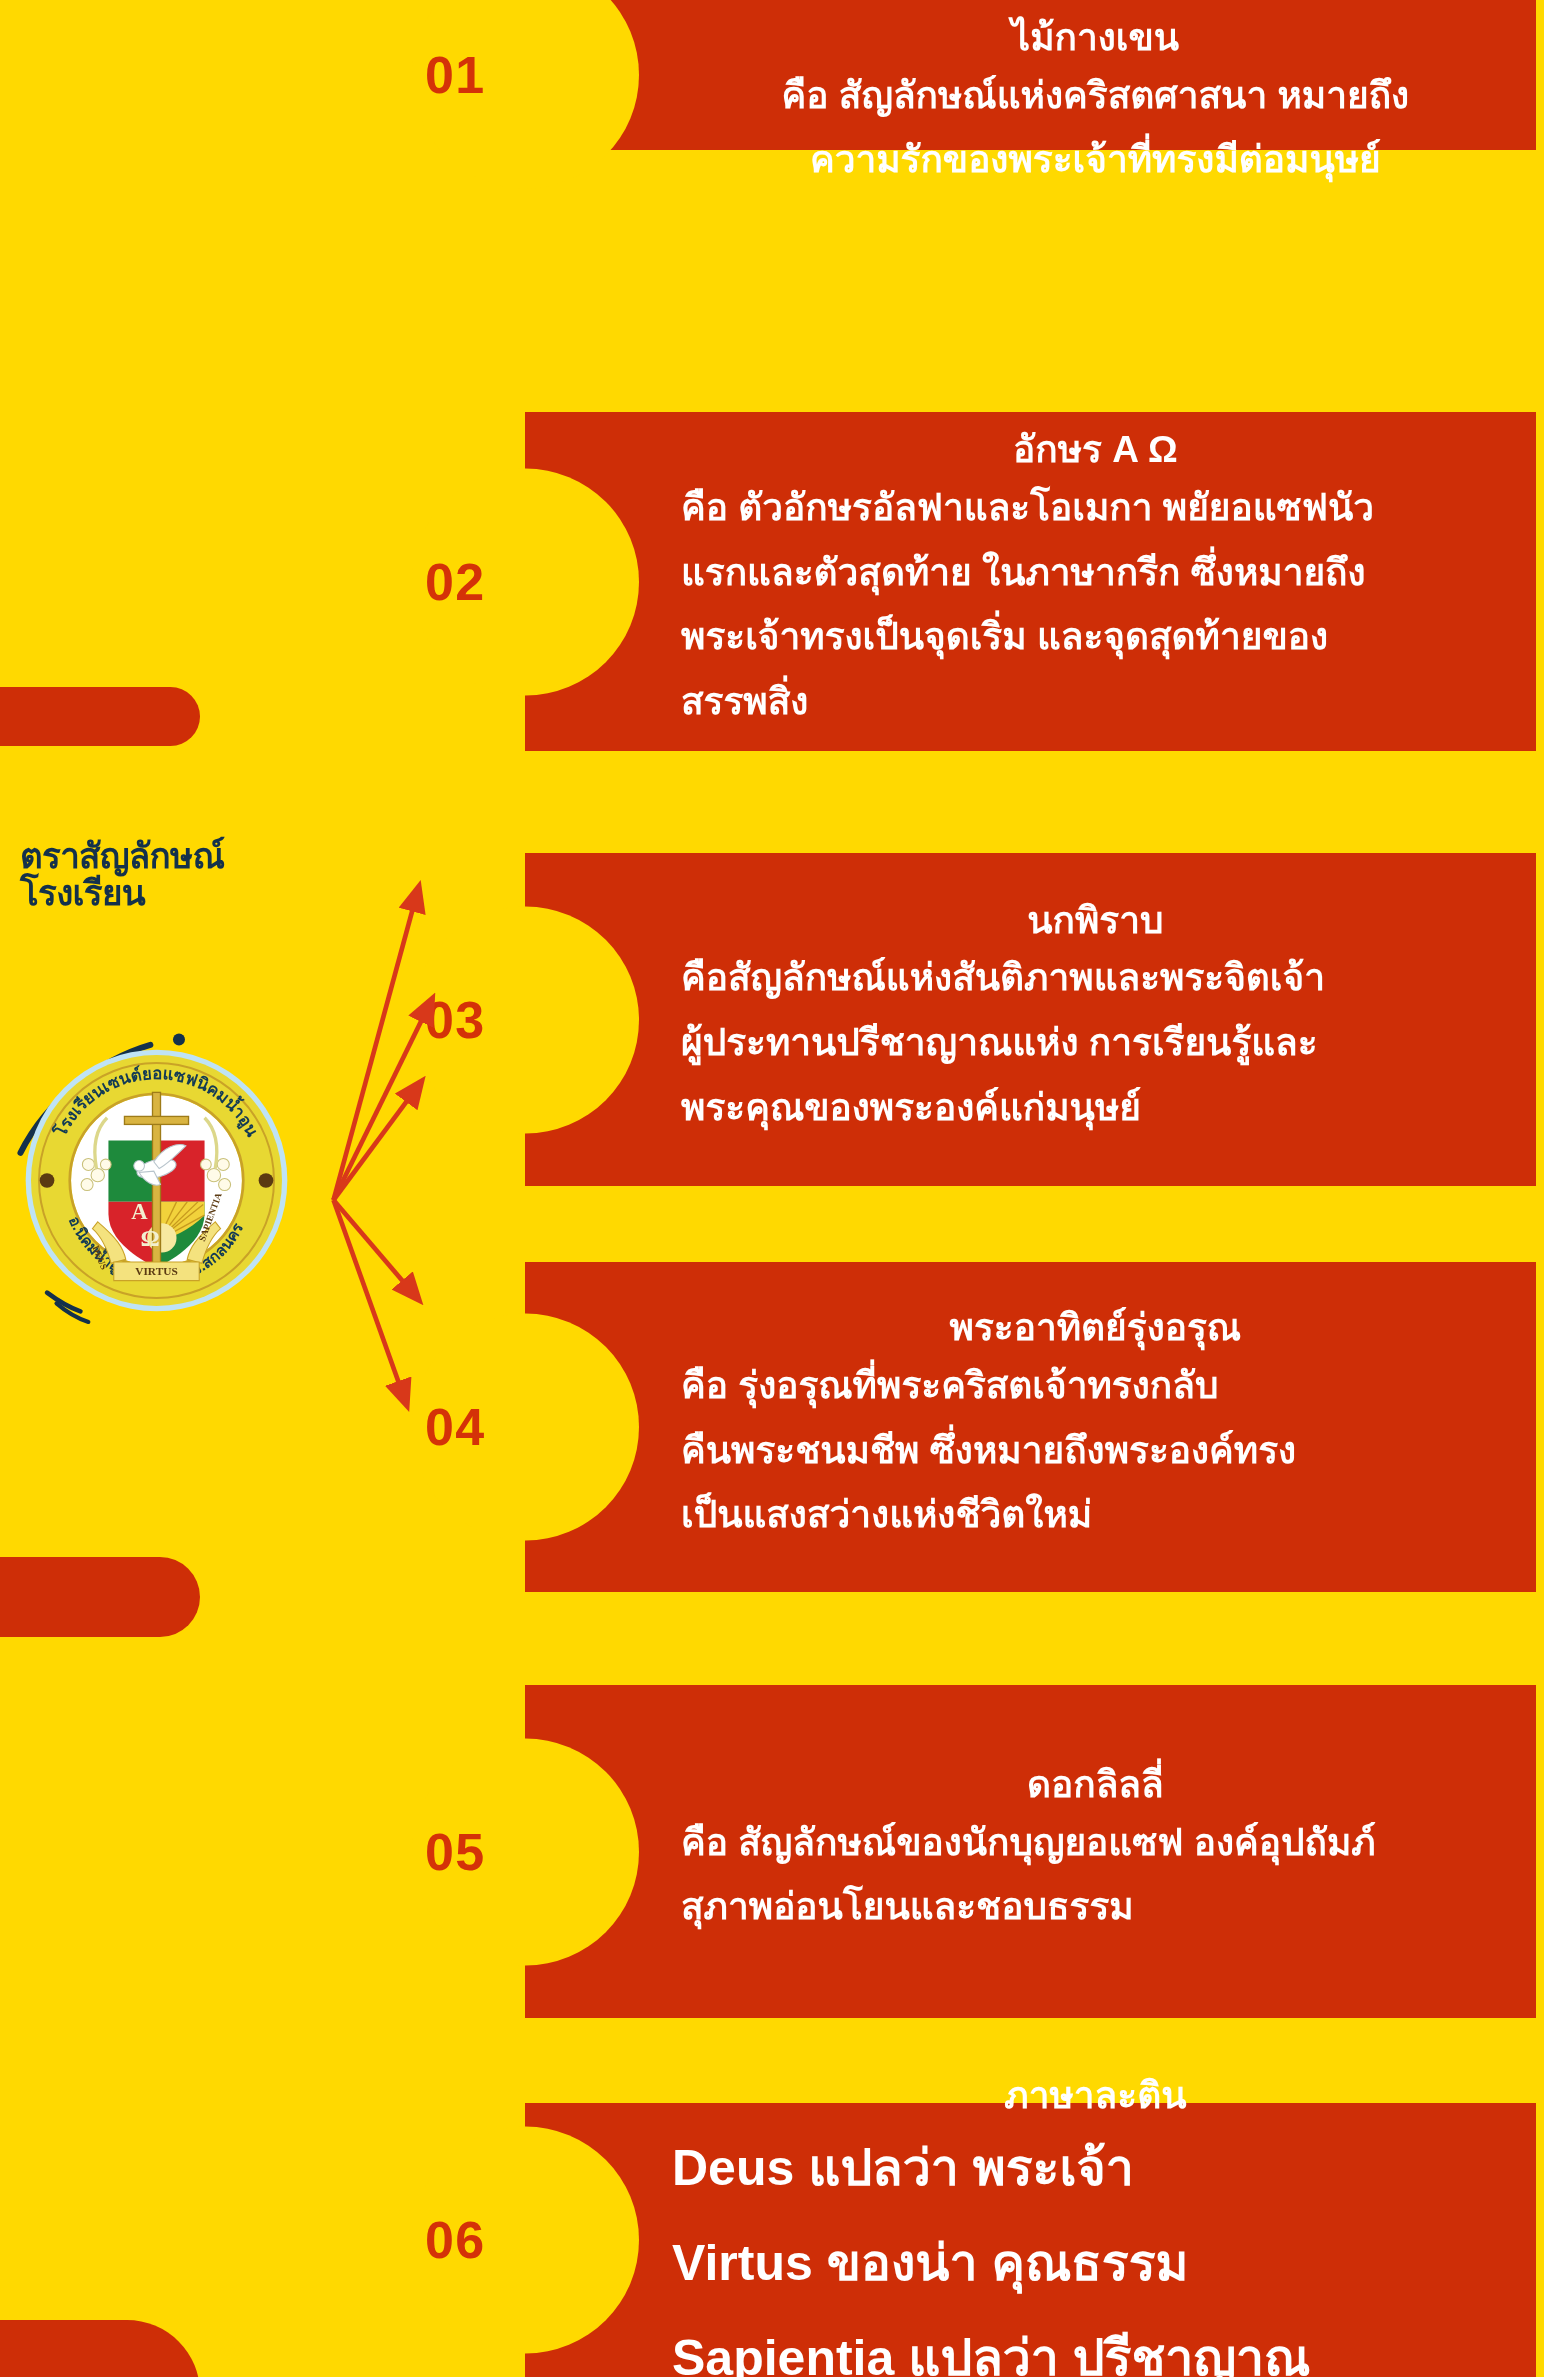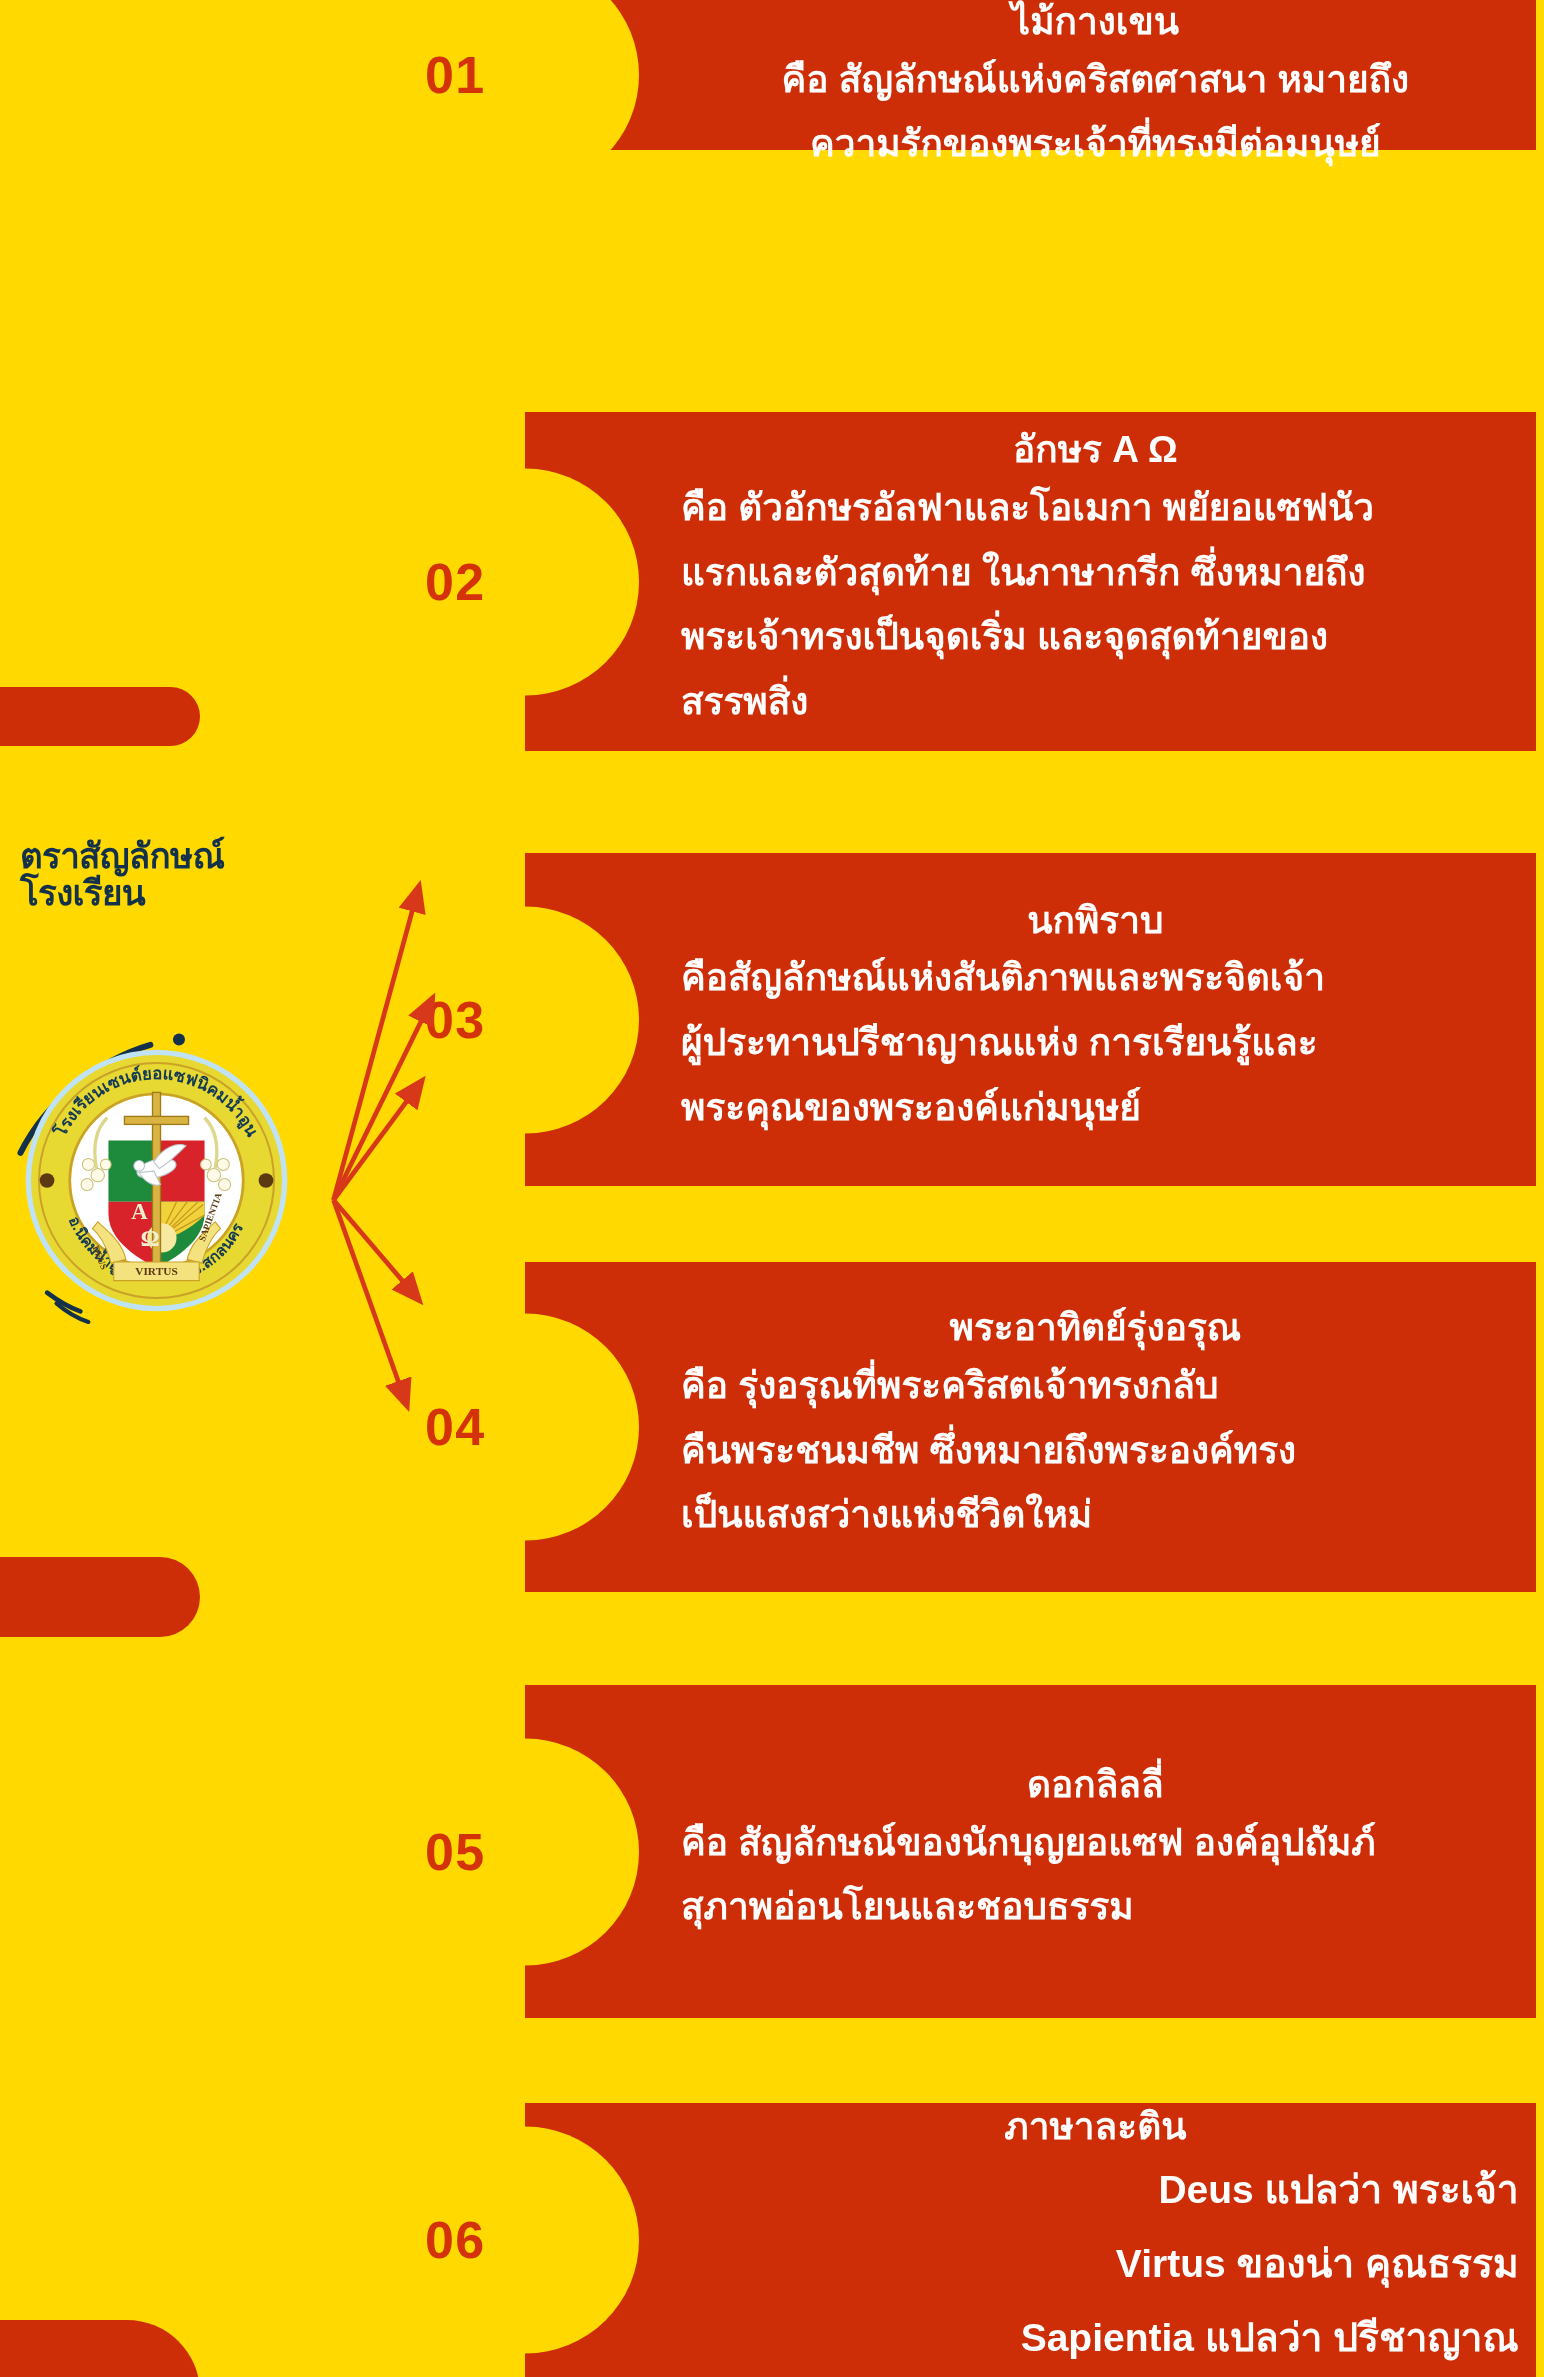--- a/index.html
+++ b/index.html
@@ -66,33 +66,33 @@
   .card .heading{
     text-align:center;font-weight:bold;font-size:37px;line-height:1.18;
     margin:0 0 4px 0;
   }
   .card .desc{
     text-align:left;font-weight:bold;font-size:37px;line-height:1.26;
     margin:9px;
   }
   .card .desc.center{text-align:center;}
   .card .latin-line{
-    text-align:right;font-weight:bold;font-size:39px;line-height:1.9;
+    text-align:left;font-weight:bold;font-size:50px;line-height:1.9;
     margin:0;
   }
 
   
   #card-1{top:0px;height:150px;}
   #card-2{top:412px;height:339px;}
   #card-3{top:853px;height:333px;}
   #card-4{top:1262px;height:330px;}
   #card-5{top:1685px;height:333px;}
   #card-6{top:2103px;height:274px;}
 
-  #card-1 .body{padding-top:0;padding-bottom:0;justify-content:flex-start;}
+  #card-1 .body{padding-top:16px;padding-bottom:0;justify-content:flex-start;}
 </style>
 </head>
 <body>
 
 <div id="stage">
 
   <div class="left-bar b1"></div>
   <div class="left-bar b2"></div>
   <div class="left-bar b3"></div>
 

